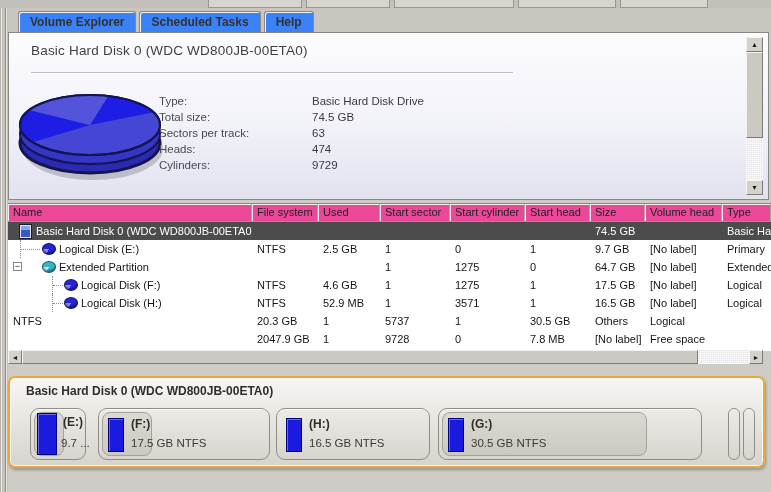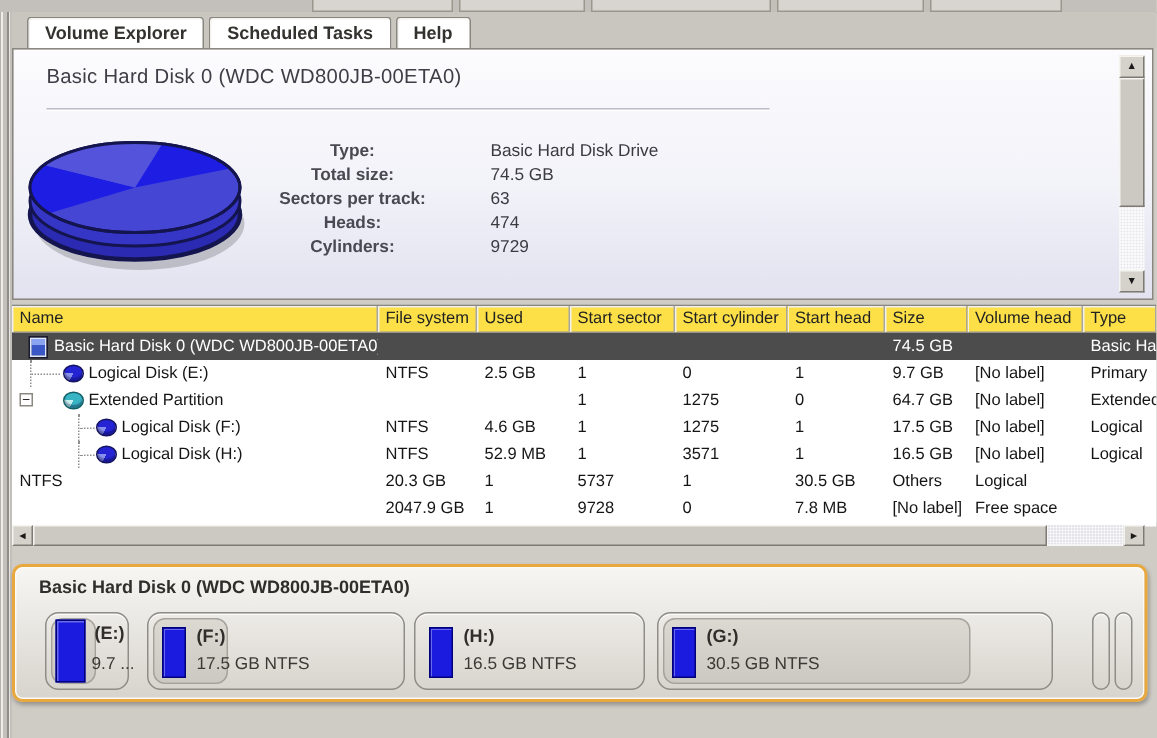--- a/index.html
+++ b/index.html
@@ -11,33 +11,33 @@
   .topclip{position:absolute;left:0;top:0;right:0;height:8px;background:#c3c0bb;border-bottom:1px solid #96938d;}
   .stub{position:absolute;top:0;height:7px;background:#d8d5d0;border:1px solid #9a978f;border-top:none;}
 
   
   .leftedge{position:absolute;left:0;top:8px;width:8px;bottom:0;
     background:linear-gradient(90deg,#b5b2ad 0 1px,#efedea 1px 2px,#c3c0bb 2px 5px,#908d88 5px 6px,#e8e6e1 6px 7px,#c3c0bb 7px 8px);}
 
   
   .tabs{position:absolute;left:8px;top:8px;right:0;height:24px;display:flex;align-items:flex-end;padding-left:10px;background:#c9c6c0;}
   .tab{position:relative;height:20px;line-height:20px;padding:0 11px;margin-right:3px;
-       background:#ffffff;border:1px solid #8a8780;border-bottom:none;border-radius:3px 3px 0 0;
+       background:#3b82f6;border:1px solid #8a8780;border-bottom:none;border-radius:3px 3px 0 0;
        font-weight:bold;font-size:12px;color:#33322f;box-shadow:inset 1px 1px 0 #f4f2ee;cursor:default;}
   .tab.active{height:24px;line-height:23px;background:#d8d5ce;z-index:2;}
 
   
   .panel{position:absolute;left:8px;top:32px;width:761px;height:168px;border:1px solid #8a8780;box-sizing:border-box;
          background:linear-gradient(180deg,#fcfcfe 0%,#f2f2f9 55%,#e2e2f0 100%);}
   .ptitle{position:absolute;left:22px;top:10px;font-size:13.5px;color:#3f3e46;letter-spacing:.2px;}
   .pline{position:absolute;left:22px;top:39px;width:482px;height:1px;background:#bcbbc8;box-shadow:0 1px 0 #fff;}
   .pie{position:absolute;left:6px;top:50px;}
   .props{position:absolute;left:150px;top:60px;font-size:11.5px;}
   .prow{display:flex;height:16px;line-height:16px;}
-  .plab{width:152px;text-align:center;font-weight:bold;color:#4a4952;margin-right:16px;white-space:nowrap;}
+  .plab{width:152px;text-align:left;font-weight:normal;color:#4a4952;margin-right:1px;white-space:nowrap;}
   .pval{color:#3b3a40;white-space:nowrap;}
 
   
   .vs{position:absolute;right:5px;top:4px;width:17px;height:158px;}
   .sbtn{position:absolute;left:0;right:0;height:15px;background:#d5d2cb;border:1px solid;border-color:#f5f3ef #7d7a75 #7d7a75 #f5f3ef;
         font-size:7px;text-align:center;line-height:14px;color:#1a1a1a;box-sizing:border-box;}
   .sbtn.up{top:0;} .sbtn.dn{bottom:0;}
   .vtrough{position:absolute;left:0;right:0;top:15px;bottom:15px;background:#e4e4ea;
      background-image:repeating-linear-gradient(0deg,rgba(255,255,255,.55) 0 1px,transparent 1px 2px),
                       repeating-linear-gradient(90deg,rgba(255,255,255,.55) 0 1px,transparent 1px 2px);}
@@ -47,21 +47,21 @@
      background-image:repeating-linear-gradient(0deg,rgba(255,255,255,.55) 0 1px,transparent 1px 2px),
                       repeating-linear-gradient(90deg,rgba(255,255,255,.55) 0 1px,transparent 1px 2px);}
   .hbtn{position:absolute;top:0;bottom:0;width:14px;background:#d5d2cb;border:1px solid;border-color:#f5f3ef #7d7a75 #7d7a75 #f5f3ef;
         font-size:7px;text-align:center;line-height:13px;color:#1a1a1a;box-sizing:border-box;}
   .hbtn.lf{left:0;} .hbtn.rt{right:0;}
   .hthumb{position:absolute;top:0;bottom:0;left:14px;width:676px;background:#ccc9c3;border:1px solid;border-color:#f5f3ef #7d7a75 #7d7a75 #f5f3ef;box-sizing:border-box;}
 
   
   .tbl{position:absolute;left:8px;top:203px;width:763px;height:147px;background:#fff;border-top:1px solid #8a8780;}
   .grid{display:grid;grid-template-columns:244px 66px 62px 70px 75px 65px 55px 77px 49px;}
-  .thead{height:18px;background:#fde047;border-bottom:1px solid #96938d;font-size:11px;color:#222;box-sizing:border-box;}
+  .thead{height:18px;background:#ec4899;border-bottom:1px solid #96938d;font-size:11px;color:#222;box-sizing:border-box;}
   .th{line-height:16px;padding-left:5px;border-right:1px solid #a9a6a0;box-shadow:inset 1px 1px 0 #f2f0ec;overflow:hidden;white-space:nowrap;}
   .trow{height:18px;font-size:11px;color:#151515;background:#fff;}
   .trow.sel{background:#4c4c4c;color:#fff;}
   .td{padding-left:5px;white-space:nowrap;overflow:hidden;line-height:18px;}
   .td.name{padding-left:0;position:relative;display:flex;align-items:center;}
 
   .pieic{width:14px;height:12px;border-radius:50%/48%;flex:none;margin-right:3px;
      background:conic-gradient(from 210deg,#8890ee 0 65deg,#2424d4 65deg 360deg);
      border:1px solid #14145e;box-shadow:inset 0 -2px 1px rgba(0,0,40,.35);box-sizing:border-box;}
   .pieic.teal{background:conic-gradient(from 210deg,#c4f0f0 0 65deg,#38b4c4 65deg 360deg);border-color:#0f5e66;}

